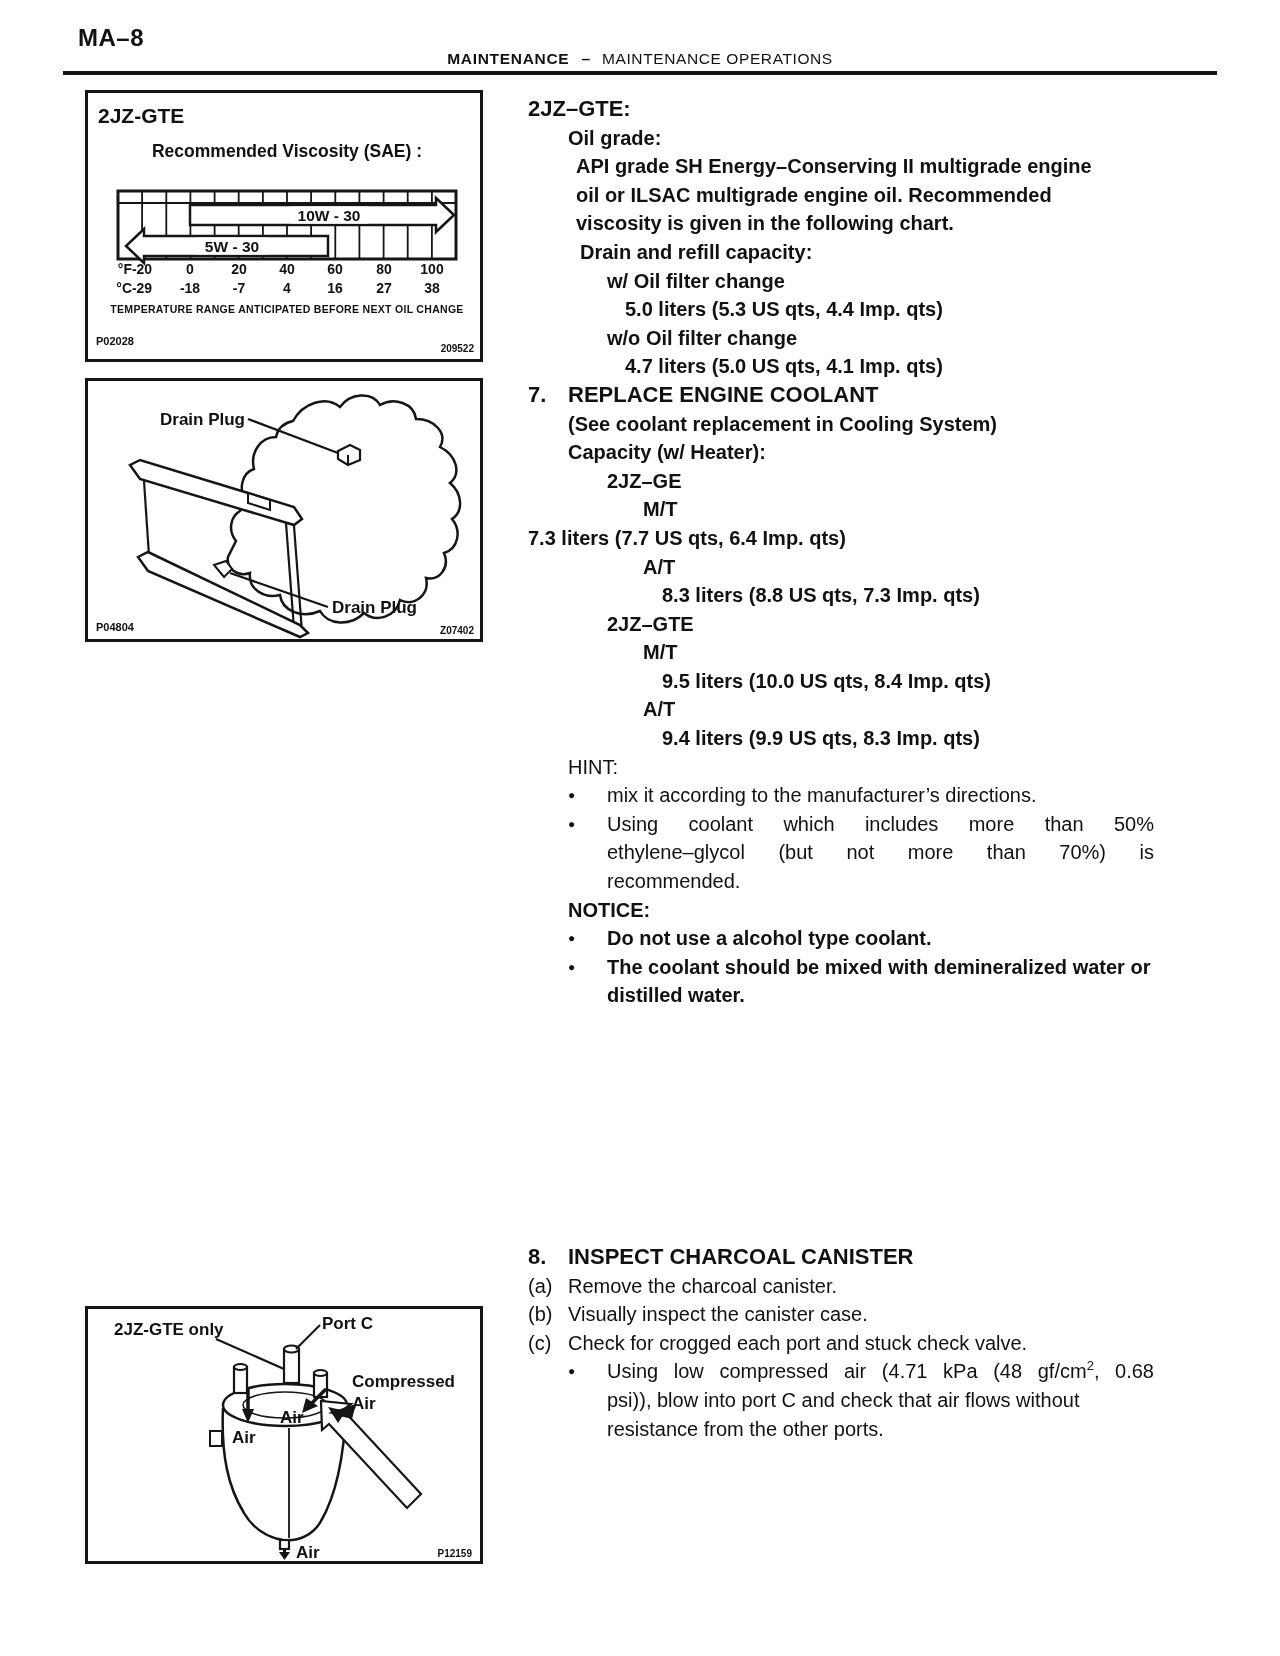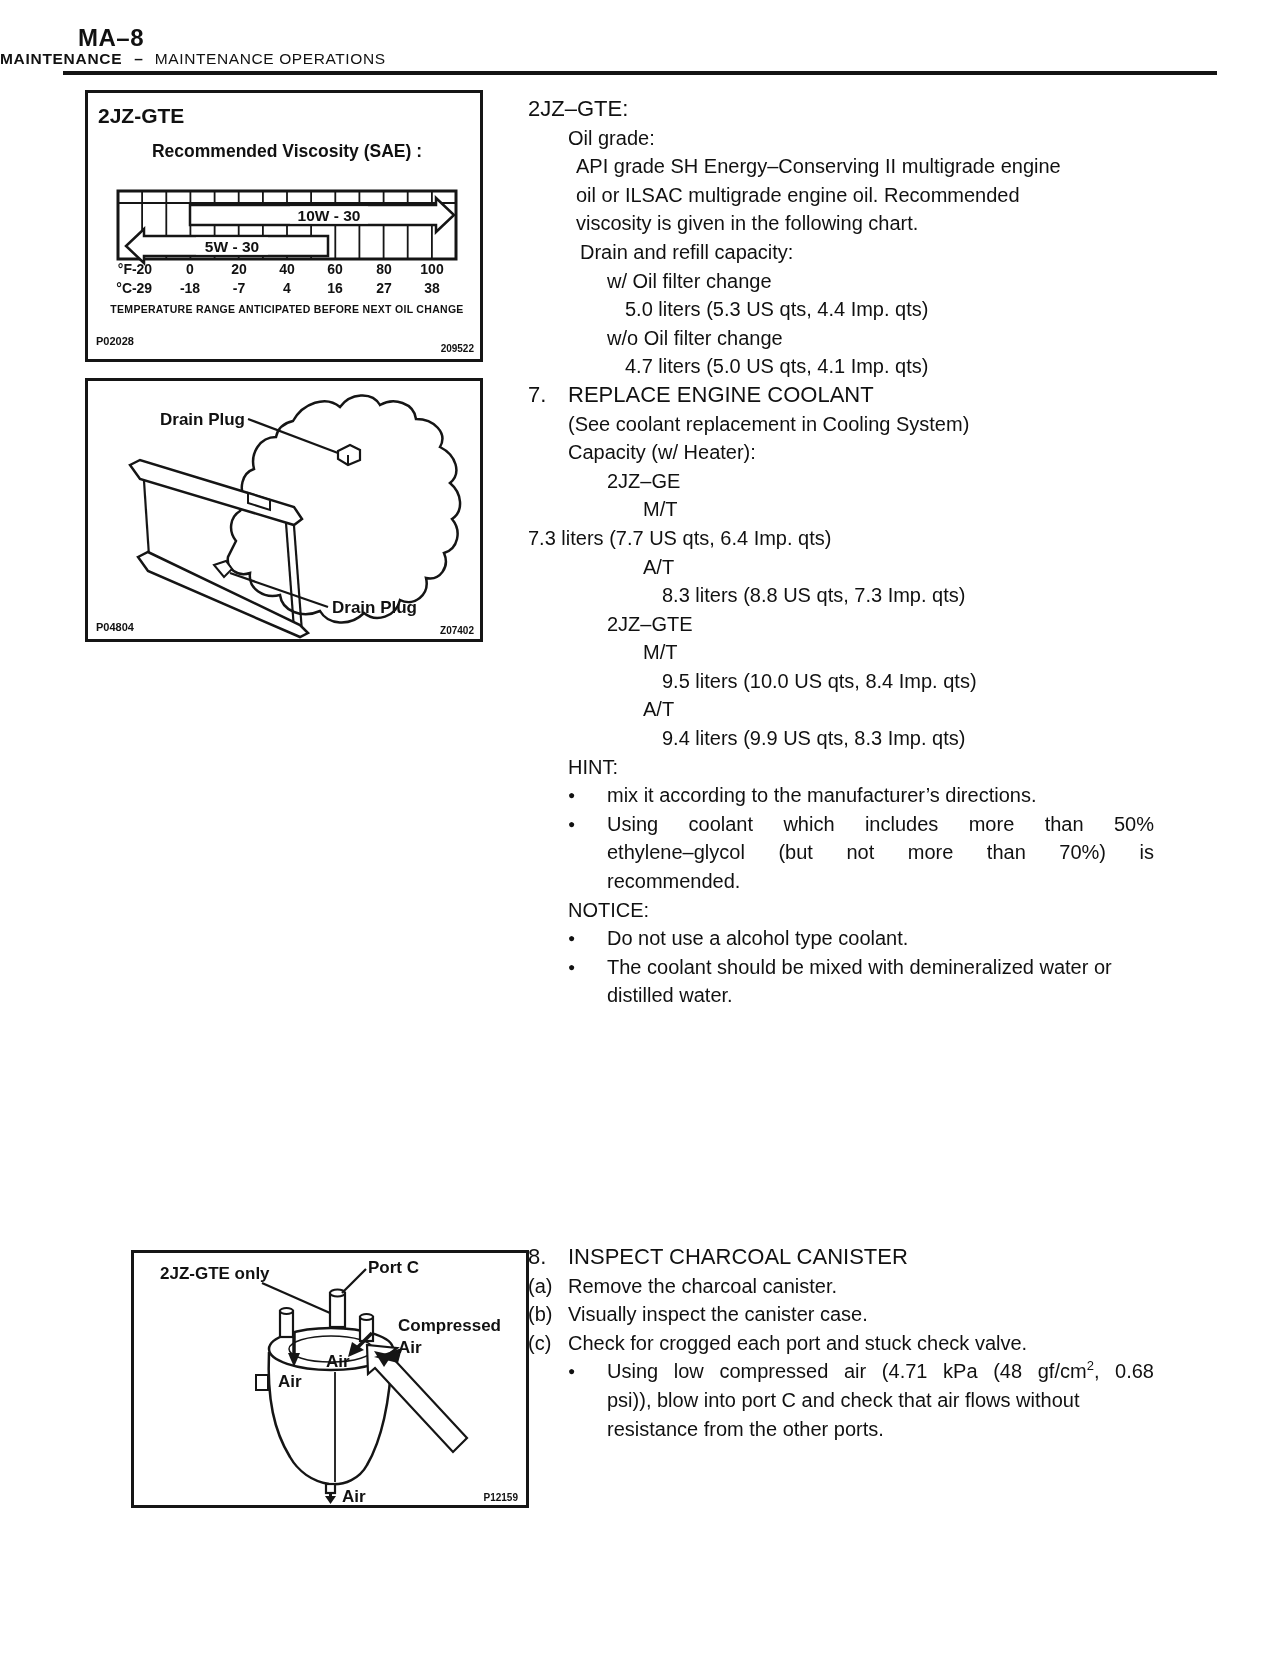--- a/index.html
+++ b/index.html
@@ -1,37 +1,37 @@
 <!DOCTYPE html>
 <html><head>
 <meta charset="utf-8">
 <style>
   html,body{margin:0;padding:0;}
   body{width:1280px;height:1656px;background:#f6f6f4;font-family:"Liberation Sans",sans-serif;color:#111;position:relative;}
   .page{position:absolute;inset:0;background:#fff;}
 
   .page-num{position:absolute;left:78px;top:24px;font-size:24px;font-weight:bold;letter-spacing:.5px;}
-  .header-center{position:absolute;top:50px;left:0;width:100%;font-size:15.5px;white-space:nowrap;}
+  .header-center{position:absolute;top:50px;left:0;width:100%;text-align:center;font-size:15.5px;white-space:nowrap;}
   .header-center .hb{font-weight:bold;letter-spacing:.7px;}
   .header-center .hsep{display:inline-block;margin:0 12px;font-weight:bold;}
   .header-center .hr2{letter-spacing:.6px;}
   .rule{position:absolute;left:63px;top:71px;width:1154px;height:4px;background:#141414;}
 
   .figbox{position:absolute;left:85px;width:392px;border:3px solid #151515;background:#fff;}
   #fig1{top:90px;height:266px;}
   #fig2{top:378px;height:258px;}
-  #fig3{top:1250px;height:252px;margin-left:46px;}
+  #fig3{top:1306px;height:252px;}
   .figbox svg{display:block;}
   svg text{font-family:"Liberation Sans",sans-serif;fill:#111;}
 
   .text-col{position:absolute;left:528px;width:626px;}
   #col-top{top:95px;}
   #col-bottom{top:1243px;}
   .tblock{display:flex;font-size:20px;line-height:28.6px;}
-  .tblock.bold{font-weight:normal;}
+  .tblock.bold{font-weight:bold;}
   .prefix{flex:0 0 auto;line-height:28.6px;}
   .prefix.dot{font-size:12px;}
   .lines{flex:1 1 auto;min-width:0;}
   .line{width:100%;}
   .line.stretch{text-align:justify;text-align-last:justify;}
   sup{font-size:13px;line-height:0;}
 </style>
 </head>
 <body>
 

